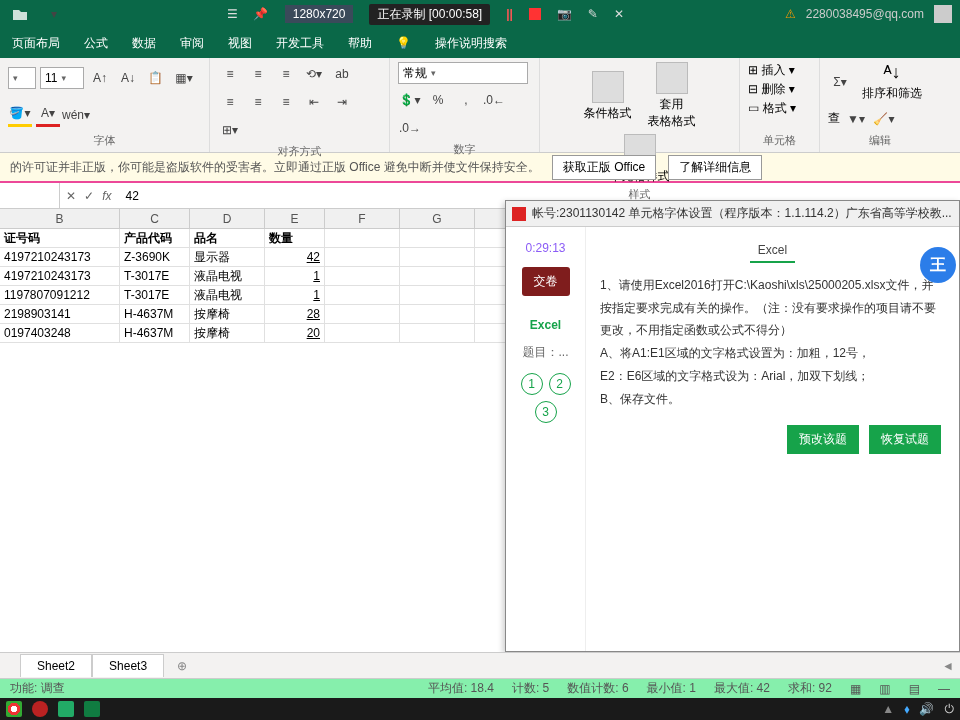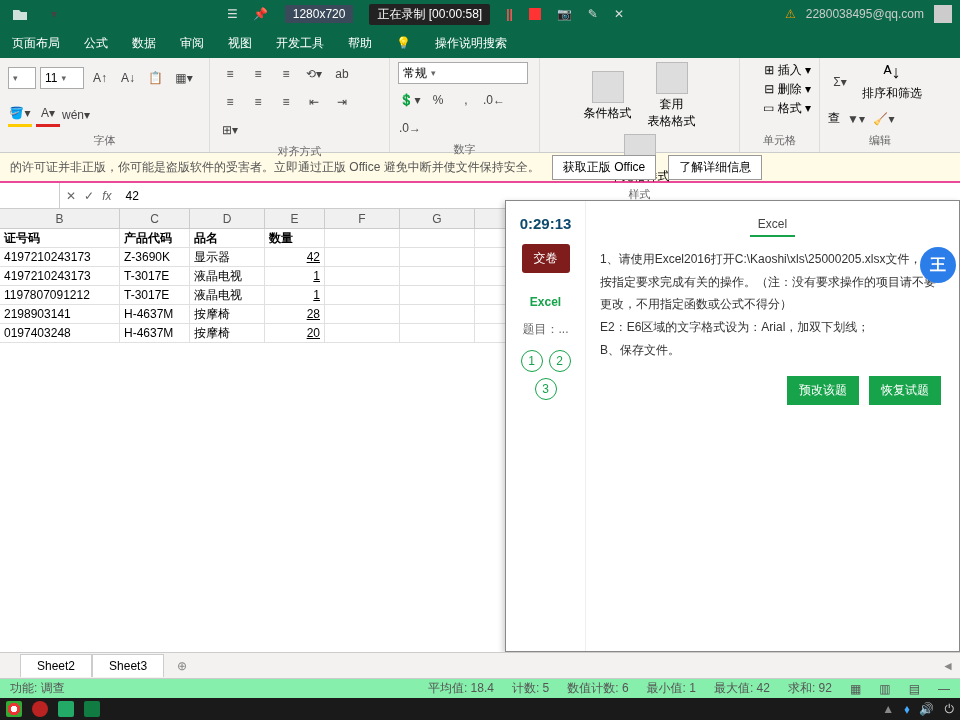--- a/index.html
+++ b/index.html
@@ -39,21 +39,21 @@
 .sheettabs .addtab{width:24px;height:24px;display:flex;align-items:center;justify-content:center;margin-left:6px;color:#888;cursor:pointer}
 .status{position:absolute;left:0;right:0;bottom:22px;height:20px;background:#86efac;border-top:1px solid #ccc;display:flex;align-items:center;padding:0 10px;gap:18px;color:#555;font-size:11px}
 .status .spacer{flex:1}
 .taskbar{position:absolute;left:0;right:0;bottom:0;height:22px;background:#1a1a1a;display:flex;align-items:center;padding:0 6px;gap:10px}
 .taskbar .tb{width:16px;height:16px;background:#444;border-radius:2px}
 .exam{position:absolute;top:200px;right:0;width:455px;bottom:68px;background:#fff;border:1px solid #888;box-shadow:-2px 2px 6px rgba(0,0,0,.2);display:flex;flex-direction:column}
 .exam .etitle{height:26px;background:#f0f0f0;border-bottom:1px solid #ccc;display:flex;align-items:center;padding:0 6px;gap:6px;font-size:11px;color:#333}
 .exam .etitle .eico{width:14px;height:14px;background:#d22}
 .exam .ebody{flex:1;display:flex;overflow:hidden}
 .eside{width:80px;border-right:1px solid #eee;display:flex;flex-direction:column;align-items:center;padding:14px 6px;gap:12px}
-.timer{color:#0c4a6e;font-weight:bold;font-size:15px}
+.timer{color:#8b5cf6;font-weight:normal;font-size:12px}
 .submit{background:#7f1d1d;color:#fff;padding:6px 12px;border-radius:3px;cursor:pointer}
 .eside .sec{color:#16a34a;font-weight:bold;margin-top:10px}
 .eside .subj{color:#666}
 .qnums{display:flex;gap:6px;flex-wrap:wrap;justify-content:center}
 .qnum{width:22px;height:22px;border:1px solid #16a34a;border-radius:50%;display:flex;align-items:center;justify-content:center;color:#16a34a;cursor:pointer}
 .emain{flex:1;padding:12px 14px;overflow:auto;color:#333;line-height:1.9;font-size:13px}
 .emain .tabhdr{text-align:center;margin-bottom:12px}
 .emain .tabhdr span{border-bottom:2px solid #16a34a;padding:0 8px 4px;color:#444;cursor:pointer}
 .ebtns{display:flex;gap:10px;justify-content:flex-end;margin:14px 4px}
 .ebtns button{background:#16a34a;color:#fff;border:none;padding:6px 12px;cursor:pointer}
@@ -167,21 +167,21 @@
 表格格式</span>
         </div>
       <div class="btn-lg">
           <div class="ico"></div>
           <span>单元格样式</span>
         </div>
     </div>
     <div class="label">样式</div>
   </div>
   <div class="rgroup" style="width:80px">
-    <div class="controls" style="flex-direction:column;align-items:flex-end;gap:2px">
+    <div class="controls" style="flex-direction:column;align-items:flex-start;gap:2px">
       <span>⊞ <span>插入</span> ▾</span>
       <span>⊟ <span>删除</span> ▾</span>
       <span>▭ <span>格式</span> ▾</span>
     </div>
     <div class="label">单元格</div>
   </div>
   <div class="rgroup" style="width:120px;border-right:none">
     <div class="controls">
       <span class="btn">Σ▾</span>
       <div class="btn-lg">
@@ -268,35 +268,40 @@
         <div class="cD">按摩椅</div>
         <div class="cE underline">20</div>
         <div class="cF"></div>
         <div class="cG"></div>
       </div>
     </div>
   <div style="height:300px"></div>
 </div>
 
 <div class="exam">
+  <div class="etitle">
+    <span class="eico"></span>
+    <span>帐号:2301130142  单元格字体设置（程序版本：1.1.114.2）广东省高等学校教...</span>
+  </div>
   <div class="ebody">
     <div class="eside">
       <div class="timer">0:29:13</div>
       <div class="submit">交卷</div>
       <div class="sec">Excel</div>
       <div class="subj">题目：...</div>
       <div class="qnums">
         <div class="qnum">1</div>
         <div class="qnum">2</div>
         <div class="qnum">3</div>
       </div>
     </div>
     <div class="emain">
       <div class="tabhdr"><span>Excel</span></div>
       <div>1、请使用Excel2016打开C:\Kaoshi\xls\25000205.xlsx文件，并按指定要求完成有关的操作。（注：没有要求操作的项目请不要更改，不用指定函数或公式不得分）</div>
+      <div>A、将A1:E1区域的文字格式设置为：加粗，12号，</div>
       <div>E2：E6区域的文字格式设为：Arial，加双下划线；</div>
       <div>B、保存文件。</div>
       <div class="ebtns">
         <button>预改该题</button>
         <button>恢复试题</button>
       </div>
     </div>
   </div>
 </div>
 

